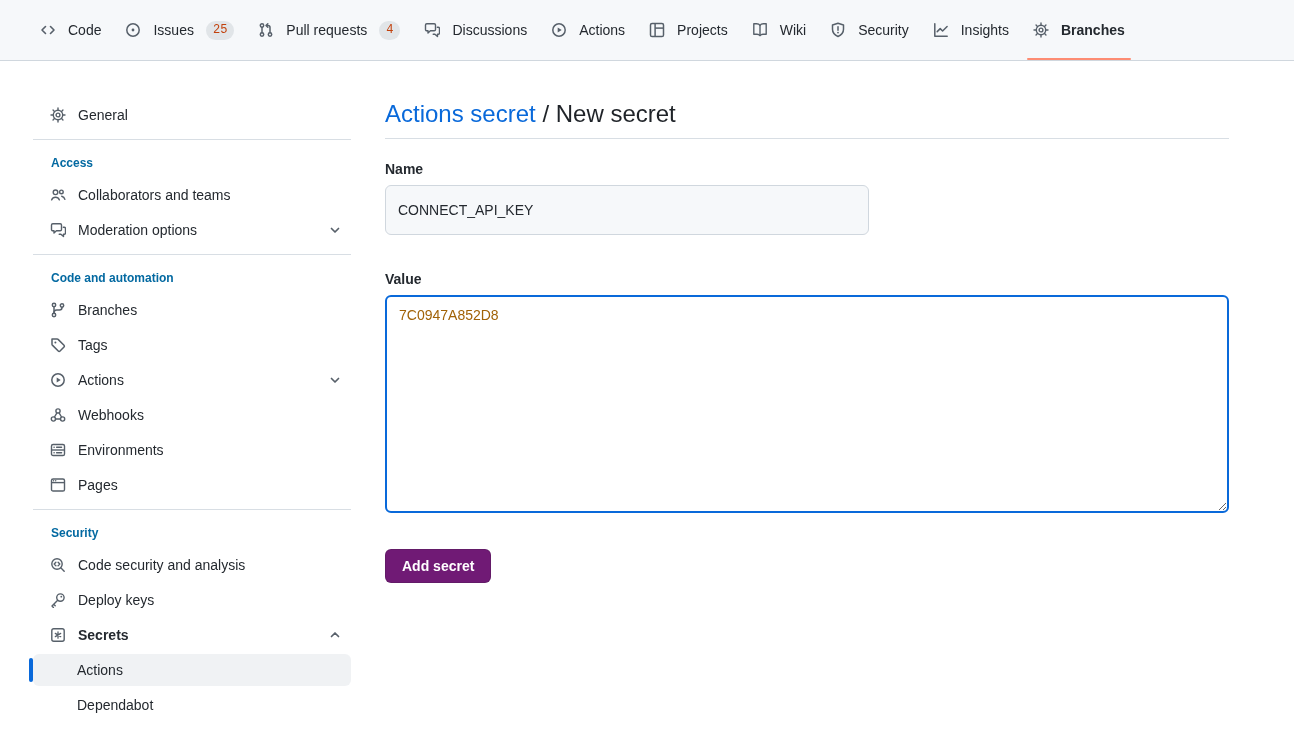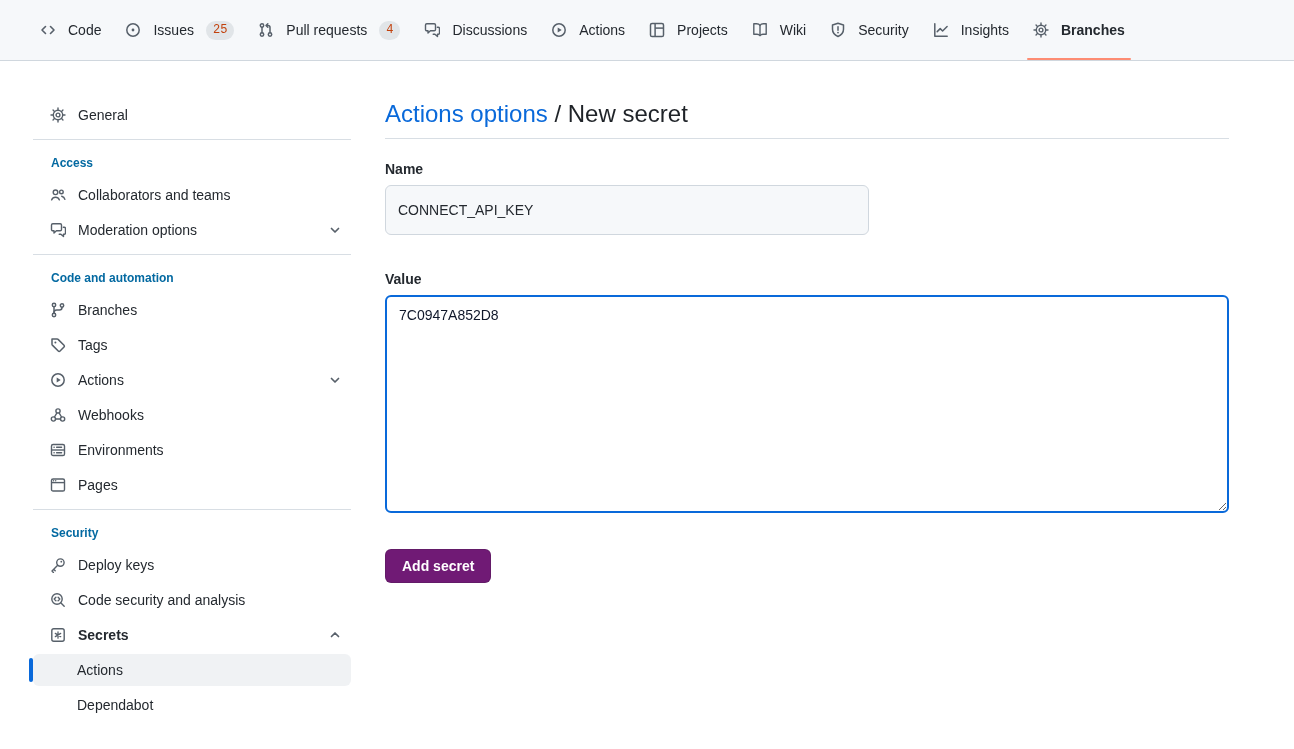--- a/index.html
+++ b/index.html
@@ -68,21 +68,21 @@
   .subhead a { color: #0969da; text-decoration: none; cursor: pointer; }
   .field-label { display: block; font-weight: 700; font-size: 14px; margin: 22px 0 8px; }
   .field-label.second { margin-top: 36px; }
   .name-input {
     width: 484px; height: 50px; padding: 5px 12px;
     font-family: inherit; font-size: 14px; color: #24292f;
     background: #f6f8fa; border: 1px solid #d0d7de; border-radius: 6px; outline: none;
   }
   .value-textarea {
     width: 844px; height: 218px; padding: 8px 12px;
-    font-family: inherit; font-size: 14px; color: #0f172a; line-height: 1.45;
+    font-family: inherit; font-size: 14px; color: #a16207; line-height: 1.45;
     background: #fff; border: 2px solid #0969da; border-radius: 6px;
     outline: none; resize: both; display: block;
   }
   .add-btn {
     margin-top: 36px; height: 34px; padding: 0 16px;
     background: #701a75; color: #fff; font-family: inherit;
     font-size: 14px; font-weight: 700; line-height: 20px;
     border: 1px solid rgba(27,31,36,.15); border-radius: 6px; cursor: pointer;
   }
 </style>
@@ -263,35 +263,35 @@
           <circle cx="3.6" cy="3.8" r="0.7" fill="currentColor"></circle>
           <circle cx="5.7" cy="3.8" r="0.7" fill="currentColor"></circle>
         </svg>
       <span class="lbl">Pages</span>
     </div>
 
     <hr class="side-divider">
     <div class="side-title">Security</div>
 
     <div class="side-item">
-      <svg class="ico" viewBox="0 0 16 16" fill="none">
-          <circle cx="10.4" cy="5.6" r="3.7" stroke="currentColor" stroke-width="1.4"></circle>
-          <circle cx="11.3" cy="4.7" r="0.9" fill="currentColor"></circle>
-          <path d="M7.7 8.3 2 14M3.7 12.3l1.5 1.5M2 14l1.4 1.4" stroke="currentColor" stroke-width="1.4" stroke-linecap="round"></path>
-        </svg>
-      <span class="lbl">Deploy keys</span>
-    </div>
-    <div class="side-item">
       <svg class="ico" viewBox="0 0 16 16" fill="none" stroke="currentColor" stroke-width="1.4" stroke-linecap="round" stroke-linejoin="round">
           <circle cx="7" cy="7" r="5.2"></circle>
           <path d="m11 11 3.2 3.2"></path>
           <path d="M5.9 5.2 4.2 7l1.7 1.8M8.1 5.2 9.8 7 8.1 8.8"></path>
         </svg>
       <span class="lbl">Code security and analysis</span>
     </div>
+    <div class="side-item">
+      <svg class="ico" viewBox="0 0 16 16" fill="none">
+          <circle cx="10.4" cy="5.6" r="3.7" stroke="currentColor" stroke-width="1.4"></circle>
+          <circle cx="11.3" cy="4.7" r="0.9" fill="currentColor"></circle>
+          <path d="M7.7 8.3 2 14M3.7 12.3l1.5 1.5M2 14l1.4 1.4" stroke="currentColor" stroke-width="1.4" stroke-linecap="round"></path>
+        </svg>
+      <span class="lbl">Deploy keys</span>
+    </div>
     <div class="side-item bold">
       <svg class="ico" viewBox="0 0 16 16" fill="none" stroke="currentColor">
           <rect x="1.8" y="1.8" width="12.4" height="12.4" rx="2" stroke-width="1.4"></rect>
           <path d="M8 4.8v6.4M5.3 6.4l5.4 3.2M10.7 6.4 5.3 9.6" stroke-width="1.25" stroke-linecap="round"></path>
         </svg>
       <span class="lbl">Secrets</span>
       <svg class="ico chev" viewBox="0 0 16 16" fill="none" stroke="currentColor" stroke-width="1.7" stroke-linecap="round" stroke-linejoin="round">
           <path d="M4.5 9.5 8 6l3.5 3.5"></path>
         </svg>
     </div>
@@ -299,21 +299,21 @@
     <div class="side-subitem selected">
       <span>Actions</span>
     </div>
     <div class="side-subitem">
       <span>Dependabot</span>
     </div>
   </aside>
 
   <main class="main">
     <h2 class="subhead">
-      <a>Actions options</a>
+      <a>Actions secret</a>
       <span>/</span>
       <span>New secret</span>
     </h2>
 
     <label class="field-label">Name</label>
     <input class="name-input" type="text" value="CONNECT_API_KEY" style="">
 
     <label class="field-label second">Value</label>
     <textarea class="value-textarea" autofocus="" style="">7C0947A852D8</textarea>
 

